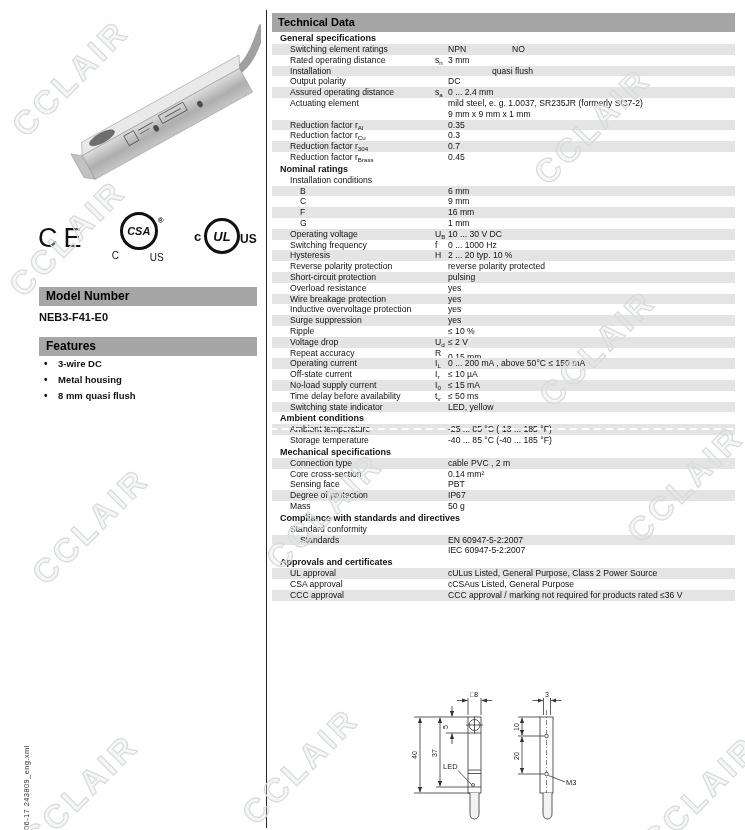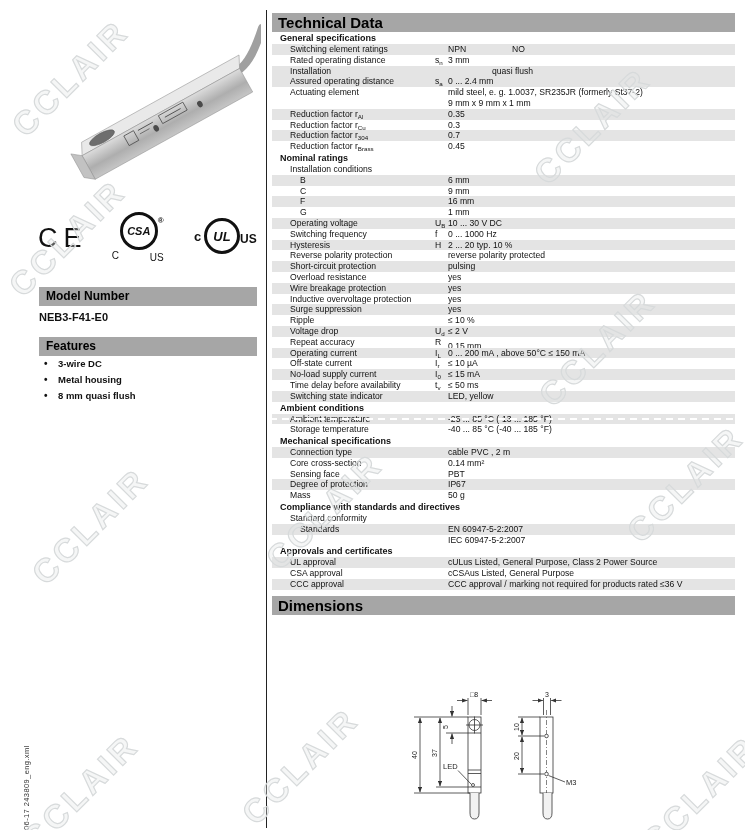--- a/index.html
+++ b/index.html
@@ -28,21 +28,21 @@
             display:flex;align-items:center;justify-content:center;font-weight:bold;font-size:13px;font-style:italic;}
   .ul .us{position:absolute;left:46px;top:16px;font-size:12px;font-weight:bold;}
   .bar-sm{position:absolute;left:39px;width:218px;height:19px;background:#a6a6a6;
           font-weight:bold;font-size:12px;line-height:19px;padding-left:7px;box-sizing:border-box;color:#000;}
   .model-val{position:absolute;left:39px;top:311px;font-weight:bold;font-size:11px;}
   .feat-list{position:absolute;left:44px;top:358px;font-weight:bold;font-size:9.5px;}
   .feat-item{display:flex;align-items:flex-start;height:16px;}
   .feat-item .dot{width:14px;font-size:10px;}
   
   .right{position:absolute;left:272px;top:13px;width:463px;}
-  .bar{height:19px;background:#a6a6a6;font-weight:bold;font-size:15px;line-height:19px;
+  .bar{height:19px;background:#a6a6a6;font-weight:bold;font-size:11px;line-height:19px;
        padding-left:6px;box-sizing:border-box;color:#000;}
   .sec-hdr{height:12px;line-height:12.5px;font-weight:bold;font-size:9px;padding-left:8px;}
   .row{position:relative;height:10.8px;font-size:8.6px;line-height:10.8px;}
   .row.striped{background:#e4e4e4;}
   .lbl{position:absolute;left:18px;white-space:nowrap;}
   .lbl.ind2{left:28px;}
   .sym{position:absolute;left:163px;white-space:nowrap;}
   .val{position:absolute;left:176px;white-space:nowrap;}
   .val2{position:absolute;left:240px;white-space:nowrap;}
   sub{font-size:6.2px;vertical-align:-2px;}
@@ -149,20 +149,24 @@
         </div>
         <div class="row">
           <span class="lbl">Rated operating distance</span>
           <span class="sym">s<sub>n</sub></span>
           <span class="val" style="top: 0px;">3 mm</span>
         </div>
         <div class="row striped">
           <span class="lbl">Installation</span>
           <span class="val" style="top: 0px; margin-left: 44px;">quasi flush</span>
         </div>
+        <div class="row">
+          <span class="lbl">Output polarity</span>
+          <span class="val" style="top: 0px;">DC</span>
+        </div>
         <div class="row striped">
           <span class="lbl">Assured operating distance</span>
           <span class="sym">s<sub>a</sub></span>
           <span class="val" style="top: 0px;">0 ... 2.4 mm</span>
         </div>
         <div class="row" style="height: 21.6px;">
           <span class="lbl">Actuating element</span>
           <span class="val" style="top: 0px;">mild steel, e. g. 1.0037, SR235JR (formerly St37-2)</span>
           <span class="val" style="top: 10.8px;">9 mm x 9 mm x 1 mm</span>
         </div>
@@ -329,21 +333,20 @@
         </div>
         <div class="row">
           <span class="lbl">CSA approval</span>
           <span class="val" style="top: 0px;">cCSAus Listed, General Purpose</span>
         </div>
         <div class="row striped">
           <span class="lbl">CCC approval</span>
           <span class="val" style="top: 0px;">CCC approval / marking not required for products rated ≤36 V</span>
         </div>
       </div>
-    <div class="bar dim-bar">Dimensions</div>
   </div>
 
   <svg class="dim-svg" width="200" height="148" viewBox="0 0 200 148">
     <defs>
       <marker id="arr" viewBox="0 0 8 6" markerWidth="7" markerHeight="5.5" refX="7.6" refY="3" orient="auto-start-reverse">
         <path d="M0,0 L8,3 L0,6 z" fill="#333"></path>
       </marker>
     </defs>
     <g stroke="#333" stroke-width="0.8" fill="none">
 

